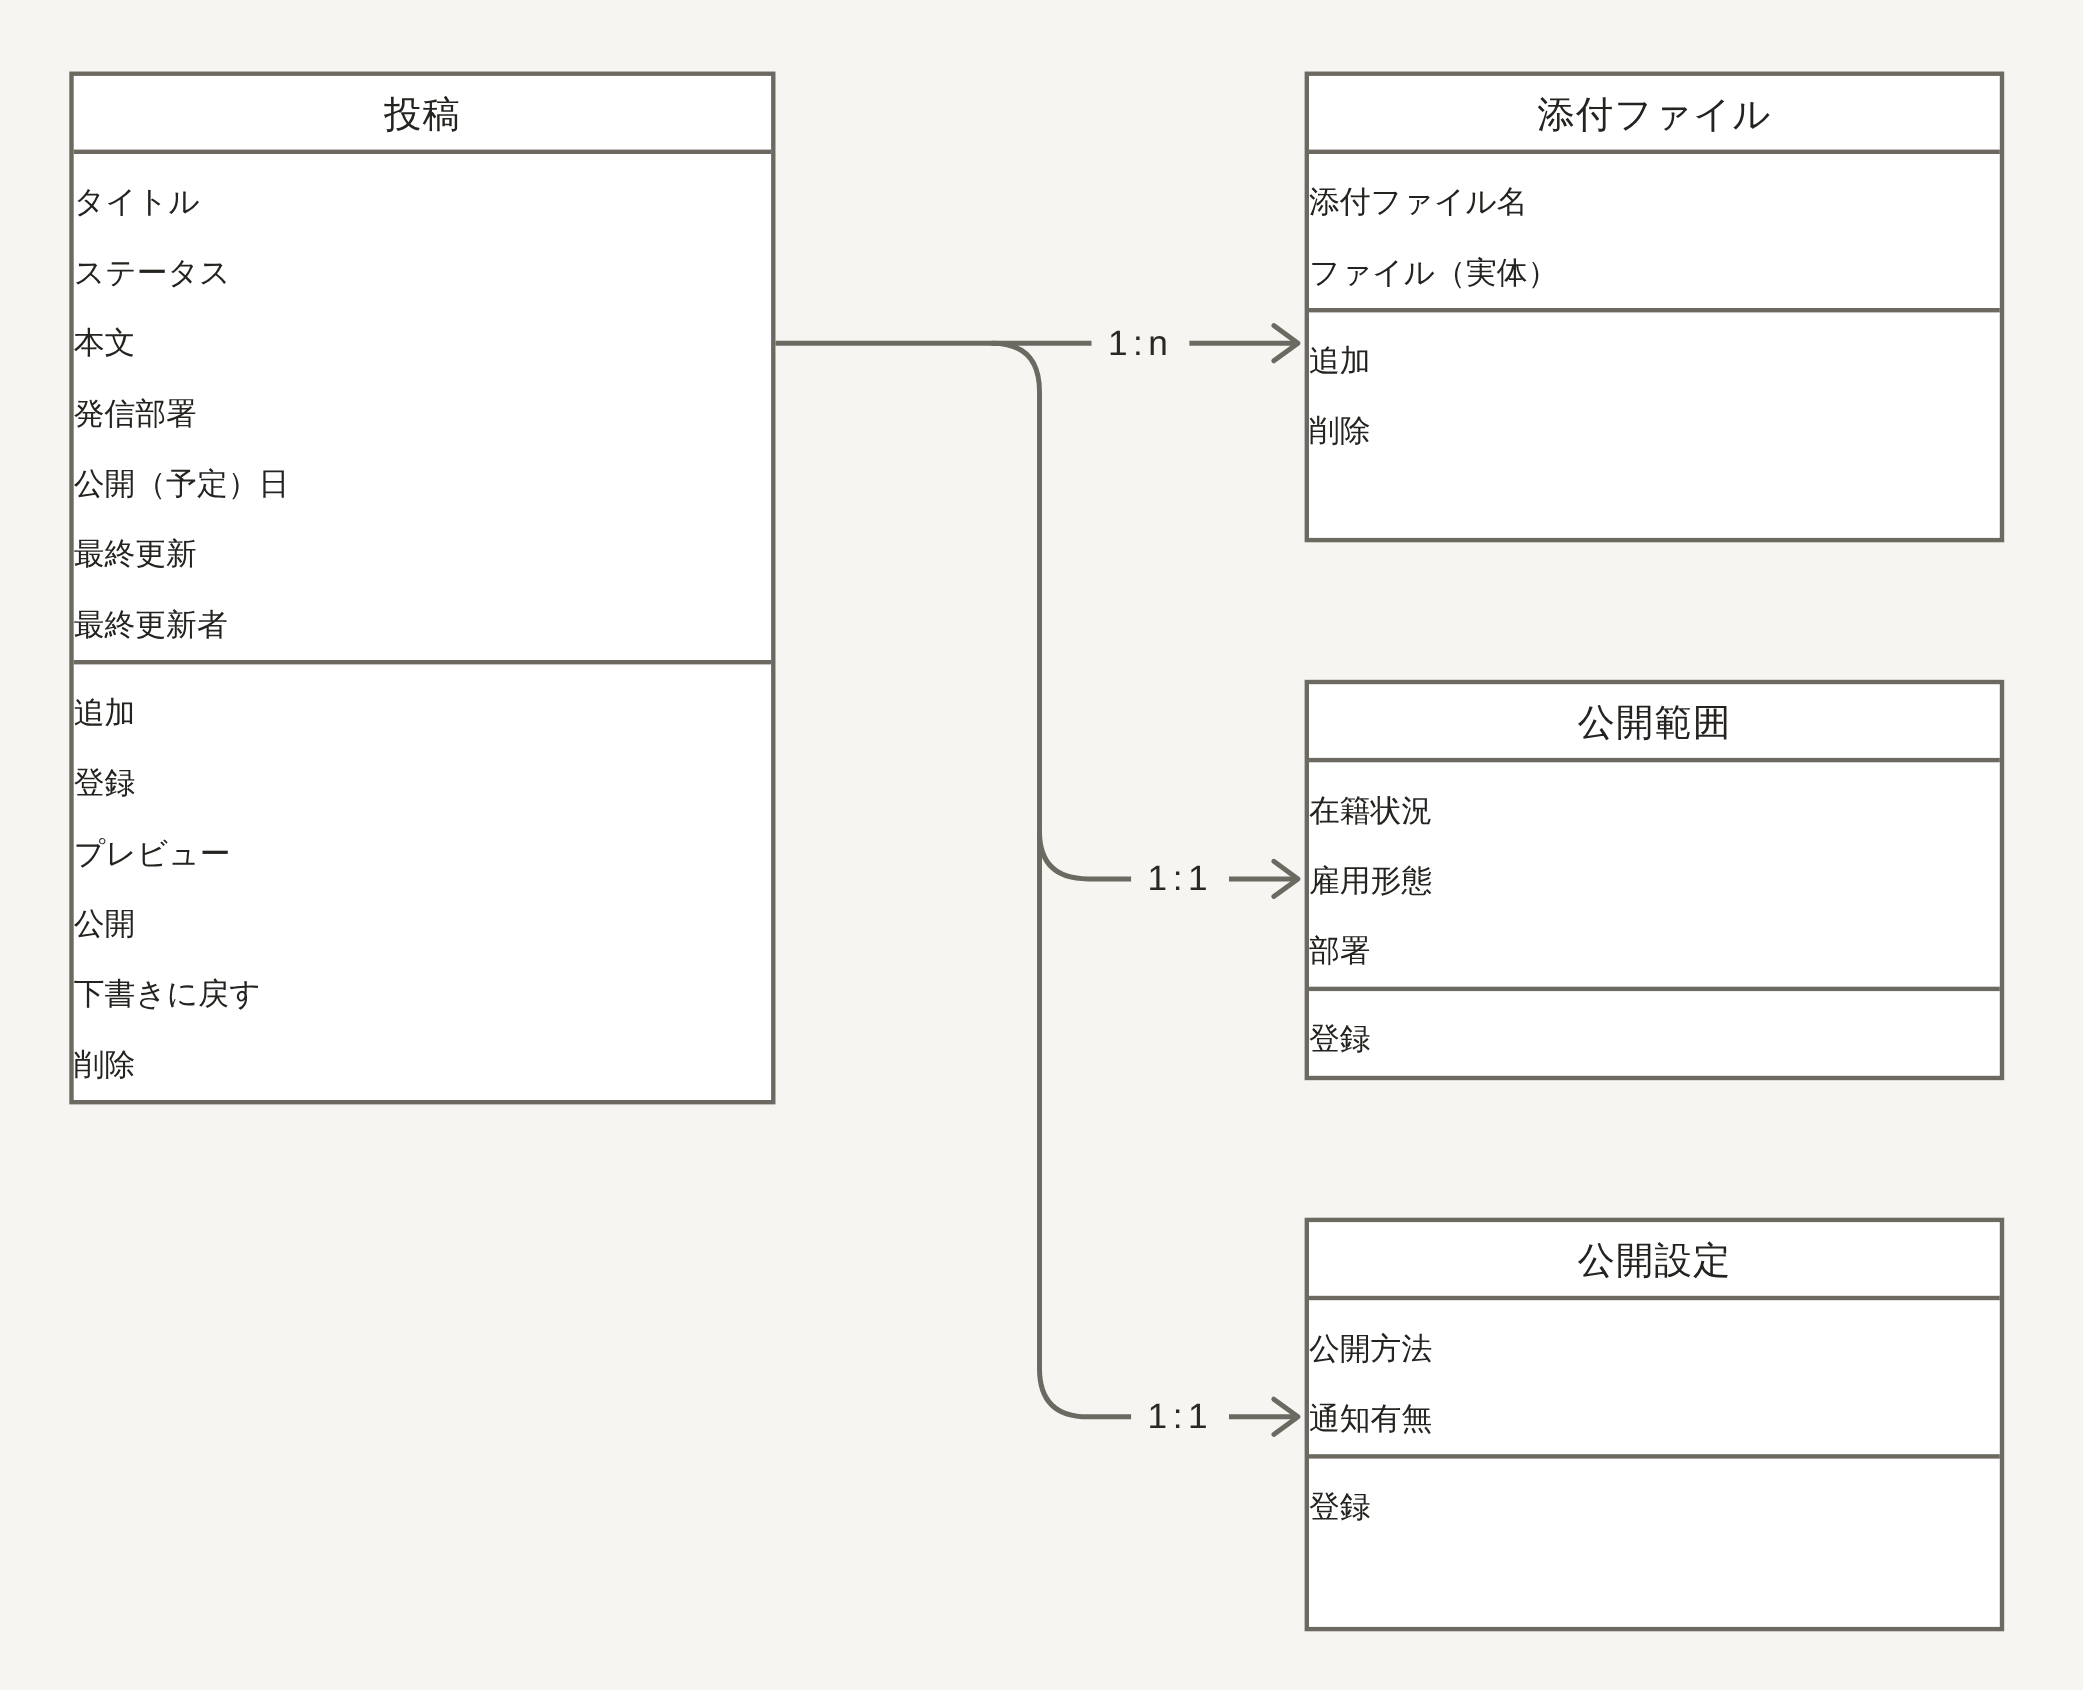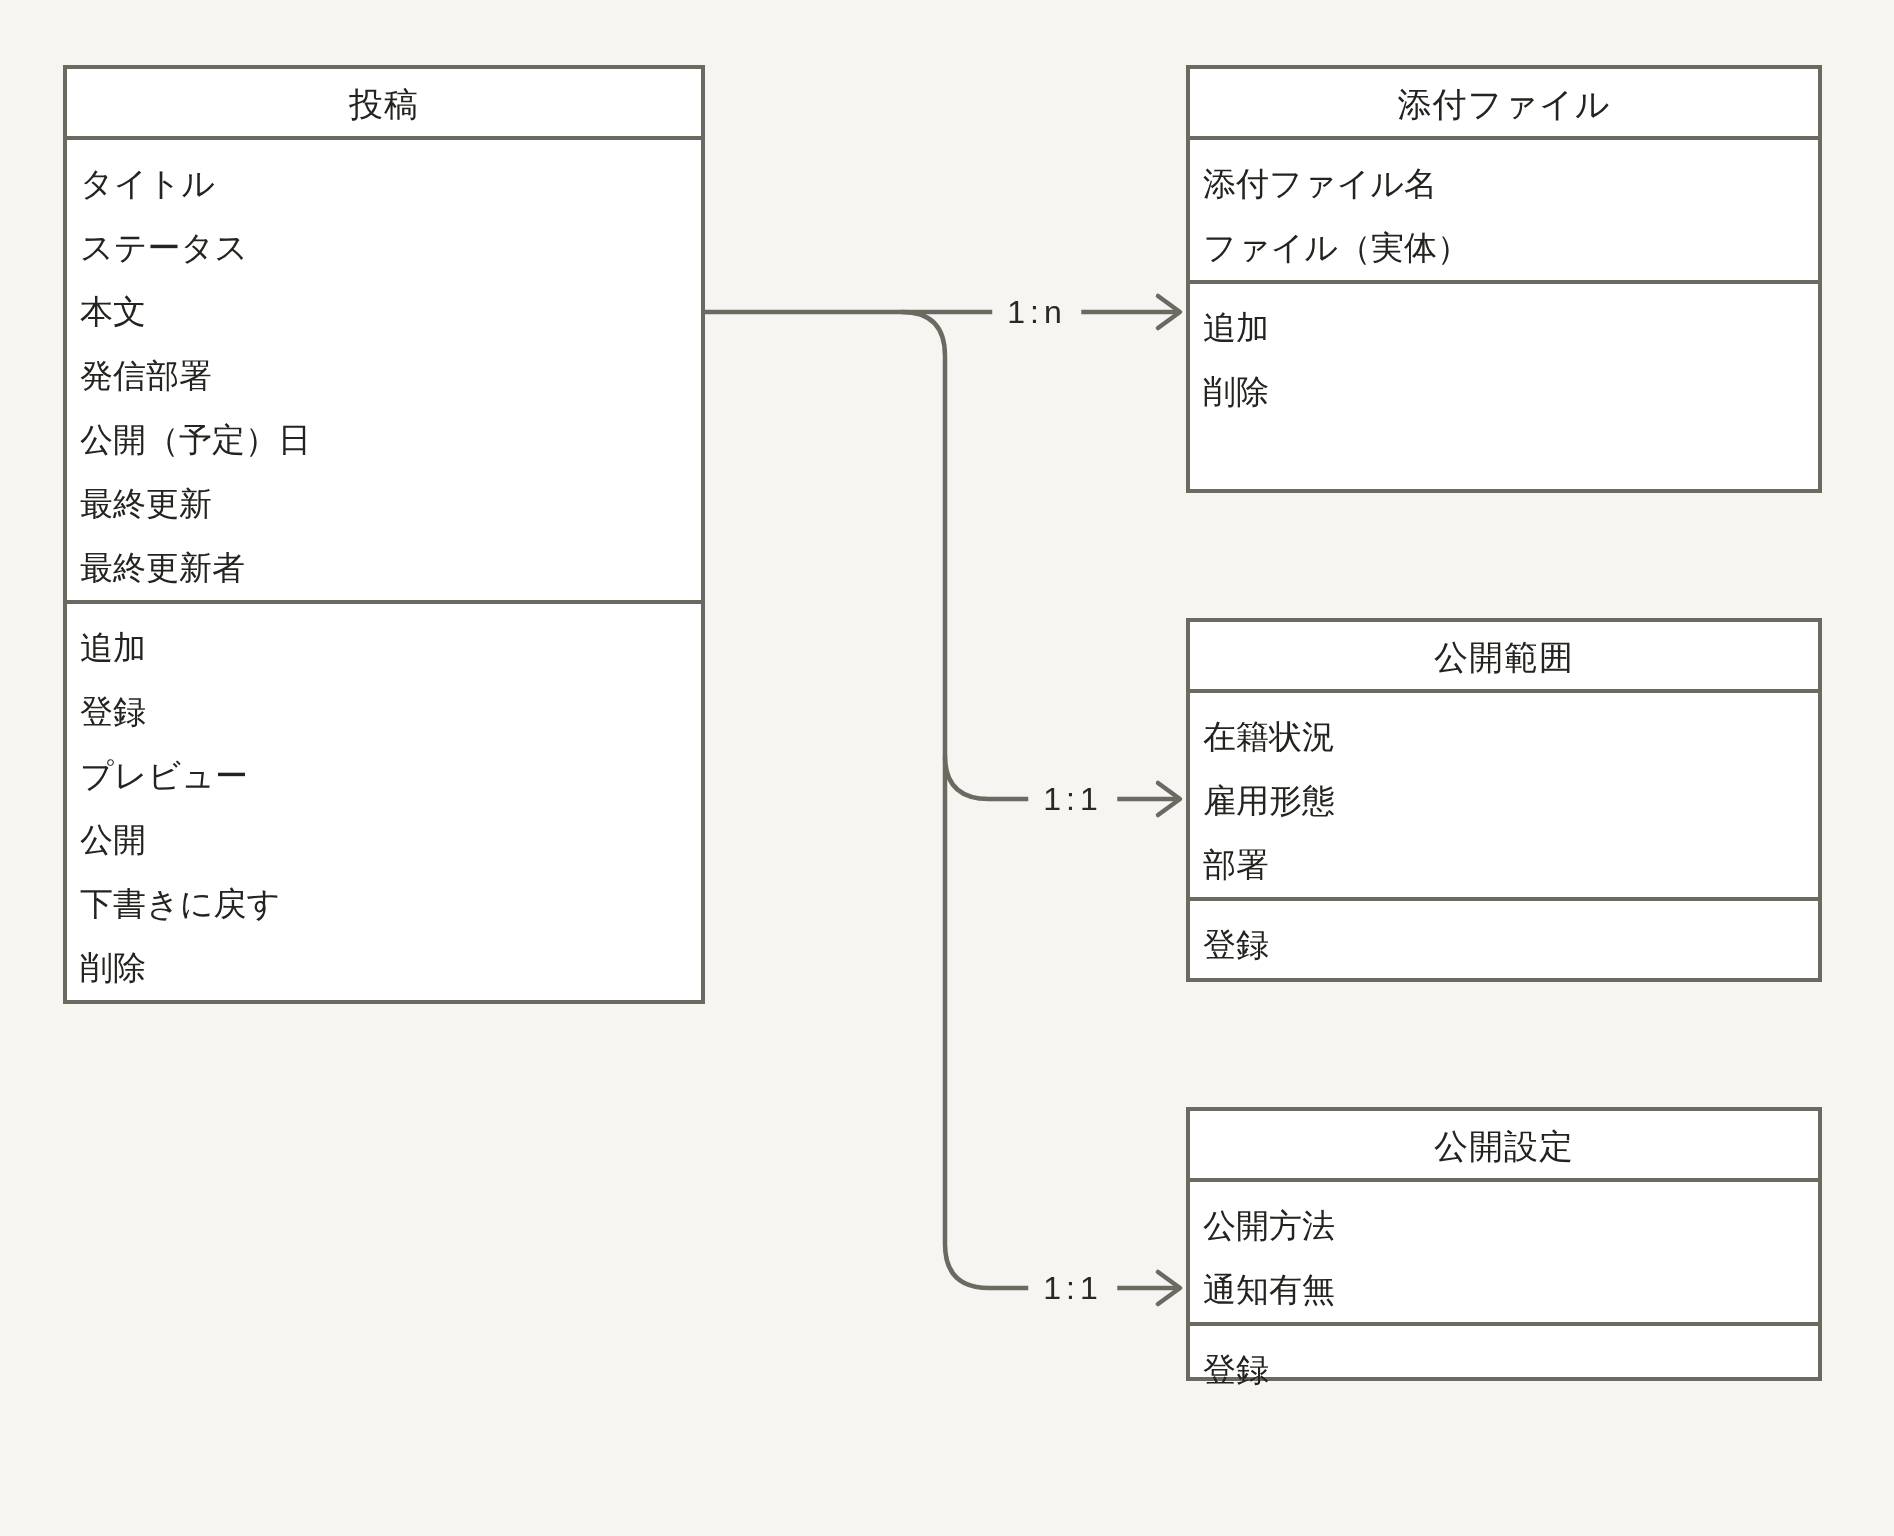--- a/index.html
+++ b/index.html
@@ -36,33 +36,32 @@
     border-bottom: 4px solid var(--border);
     letter-spacing: 1px;
   }
   .entity ul {
     list-style: none;
     padding-top: 12px;
   }
   .entity ul li {
     height: 64px;
     line-height: 64px;
-    padding-left: 13px;
-    font-size: 33px;
+    font-size: 28px;
     white-space: nowrap;
     overflow: hidden;
   }
   .entity ul.actions {
     border-top: 4px solid var(--border);
   }
   
   #box-post        { left: 63px;   top: 65px;   width: 642px; height: 939px; }
   #box-attachment  { left: 1186px; top: 65px;   width: 636px; height: 428px; }
   #box-scope       { left: 1186px; top: 618px;  width: 636px; height: 364px; }
-  #box-settings    { left: 1186px; top: 1107px; width: 636px; height: 274px; }
+  #box-settings    { left: 1186px; top: 1107px; width: 636px; height: 376px; }
 
   svg.connectors {
     position: absolute;
     left: 0; top: 0;
     width: 1894px;
     height: 1536px;
     pointer-events: none;
   }
   svg.connectors path {
     fill: none;

